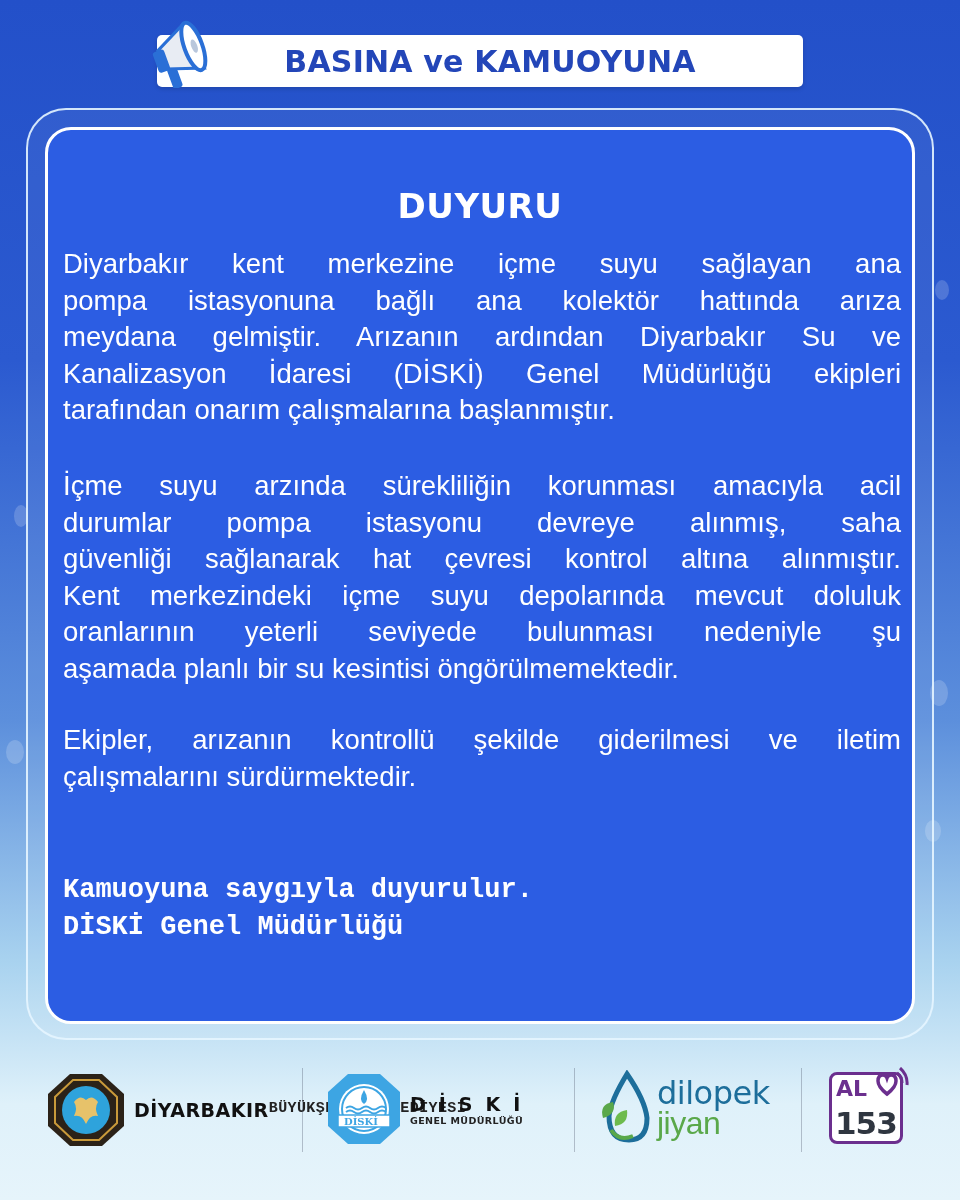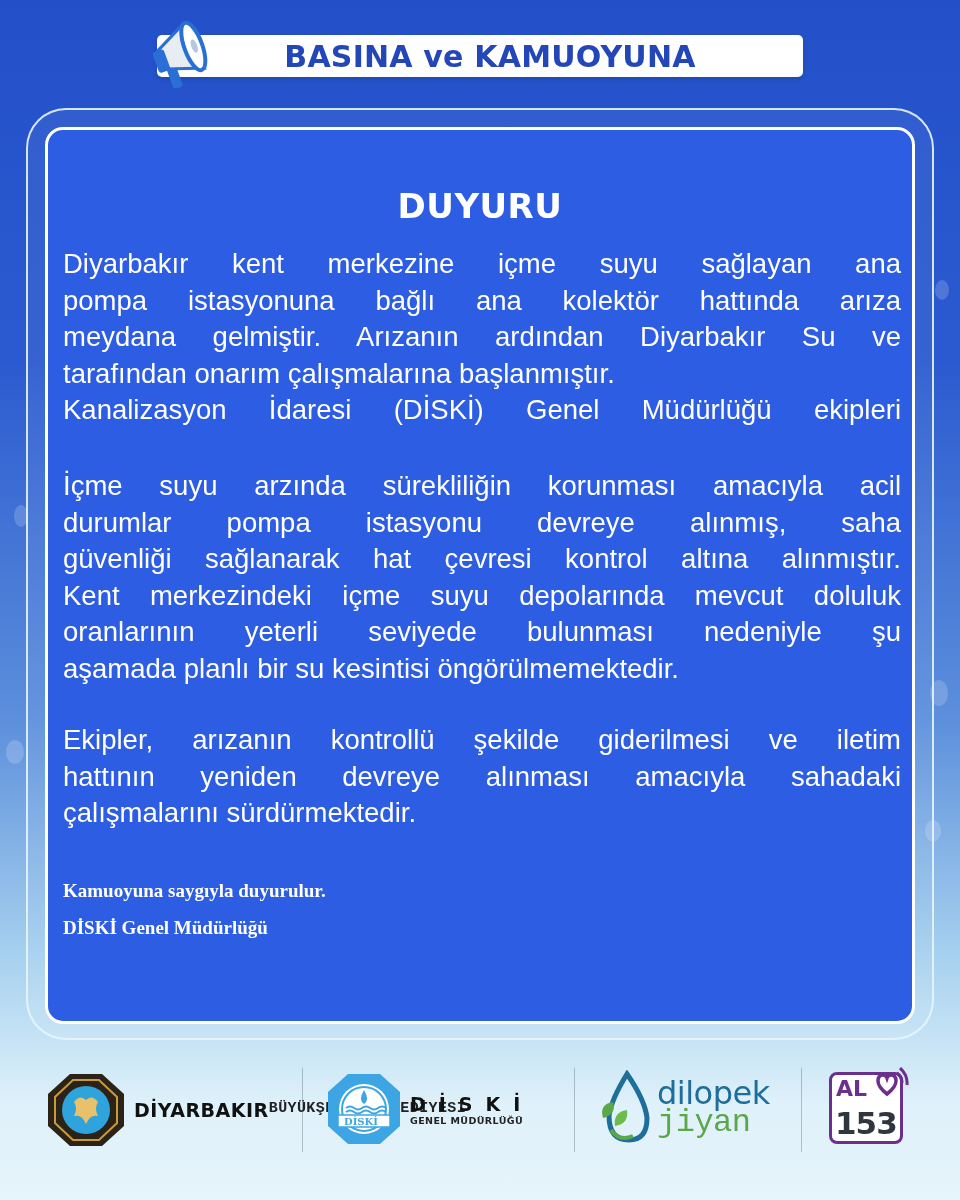--- a/index.html
+++ b/index.html
@@ -4,67 +4,67 @@
 <style>
   * { box-sizing: border-box; margin: 0; padding: 0; }
   html, body { width: 960px; height: 1200px; overflow: hidden; }
   body {
     position: relative;
     font-family: "Liberation Sans", "DejaVu Sans", sans-serif;
     background: linear-gradient(180deg, #2350c9 0%, #2b5ad0 30%, #5c8fdc 60%, #a8d2ef 80%, #dff1fa 92%, #e6f4fb 100%);
   }
   .droplet { position:absolute; border-radius:50%; background: rgba(255,255,255,0.18); }
   .header-banner {
-    position: absolute; left: 157px; top: 35px; width: 646px; height: 42px;
+    position: absolute; left: 157px; top: 35px; width: 646px; height: 52px;
     background: #ffffff; border-radius: 5px;
     display:flex; align-items:center; justify-content:center;
     box-shadow: 0 2px 4px rgba(0,0,0,0.15);
   }
   .header-title {
     font-family: "DejaVu Sans", sans-serif; font-weight: bold;
     font-size: 30px; color: #2346b8; letter-spacing: 0.2px;
     padding-left: 20px;
   }
   .megaphone { position:absolute; left: 148px; top: 18px; width: 72px; height: 70px; }
   .outer-frame {
     position: absolute; left: 26px; top: 108px; width: 908px; height: 932px;
     border: 2px solid rgba(230,245,255,0.9); border-radius: 40px;
     background: rgba(255,255,255,0.06);
   }
   .card {
     position: absolute; left: 45px; top: 127px; width: 870px; height: 897px;
-    background: #2c5de3; border: 3px solid #ffffff; border-radius: 18px;
+    background: #2c5de3; border: 3px solid #ffffff; border-radius: 26px;
     color: #ffffff;
   }
   .card-title {
     position:absolute; left:0; right:0; top:56px; text-align:center;
     font-family: "DejaVu Sans", sans-serif; font-weight: bold; font-size: 34px; letter-spacing:0.5px;
   }
   .para {
     position:absolute; left: 15px; width: 838px;
     font-family: "Liberation Sans", sans-serif; font-size: 27.5px; line-height: 36.5px;
     text-align: justify; text-align-last: left;
   }
   .para span.line { display:block; text-align: justify; text-align-last: justify; white-space: nowrap; }
   .para span.line.last { text-align-last: left; }
   .p1 { top: 116px; }
   .p2 { top: 338px; }
   .p3 { top: 592px; }
   .closing {
     position:absolute; left:15px; top: 742px;
-    font-family: Liberation Serif, serif; font-weight:bold; font-size: 19px; line-height: 37px;
+    font-family: Liberation Mono, monospace; font-weight:bold; font-size: 27px; line-height: 37px;
   }
   .logo { position:absolute; display:flex; align-items:center; }
   .divider { position:absolute; top:1068px; width:1px; height:84px; background: rgba(80,90,110,0.35); }
   .dbb-name { font-family:"DejaVu Sans", sans-serif; font-weight:bold; font-size:19px; color:#111; letter-spacing:0.5px; line-height:20px; }
   .dbb-sub { font-family:Liberation Mono, monospace; font-weight:bold; font-size:15px; color:#222; letter-spacing:0.4px; }
   .diski-name { font-family:"DejaVu Sans", sans-serif; font-weight:bold; font-size:19px; color:#111; letter-spacing:13px; line-height:22px; }
   .diski-sub { font-family:"DejaVu Sans", sans-serif; font-weight:bold; font-size:9.5px; color:#222; letter-spacing:0.4px; }
   .dil1 { font-family:"DejaVu Sans", sans-serif; font-size:32px; color:#1d6e9b; line-height:30px; font-weight:normal; letter-spacing:-0.5px; }
-  .dil2 { font-family:Liberation Mono, monospace; font-size:32px; color:#5aa84a; line-height:30px; letter-spacing:-0.5px; }
+  .dil2 { font-family:Liberation Sans, sans-serif; font-size:32px; color:#5aa84a; line-height:30px; letter-spacing:-0.5px; }
   .alo-box {
     position:absolute; left:829px; top:1072px; width:74px; height:72px;
     border:3px solid #6b2f8e; border-radius:8px; background:#fff;padding-left:42px;
   }
   .alo-top { position:absolute; left:4px; top:1px; font-family:"DejaVu Sans", sans-serif; font-weight:bold; font-size:22px; color:#6b2f8e; }
   .alo-num { position:absolute; left:3px; top:30px; font-family:"DejaVu Sans", sans-serif; font-weight:bold; font-size:31px; color:#2f3640; letter-spacing:-1px; }
 </style>
 </head>
 <body>
 
@@ -90,36 +90,35 @@
 </div>
 
 <div class="outer-frame"></div>
 <div class="card">
   <div class="card-title">DUYURU</div>
 
   <div class="para p1">
     <span class="line">Diyarbakır kent merkezine içme suyu sağlayan ana</span>
     <span class="line">pompa istasyonuna bağlı ana kolektör hattında arıza</span>
     <span class="line">meydana gelmiştir. Arızanın ardından Diyarbakır Su ve</span>
+    <span class="line">Kanalizasyon İdaresi (DİSKİ) Genel Müdürlüğü ekipleri</span>
     <span class="line last">tarafından onarım çalışmalarına başlanmıştır.</span>
-    <span class="line">Kanalizasyon İdaresi (DİSKİ) Genel Müdürlüğü ekipleri</span>
   </div>
 
   <div class="para p2">
     <span class="line">İçme suyu arzında sürekliliğin korunması amacıyla acil</span>
     <span class="line">durumlar pompa istasyonu devreye alınmış, saha</span>
     <span class="line">güvenliği sağlanarak hat çevresi kontrol altına alınmıştır.</span>
     <span class="line">Kent merkezindeki içme suyu depolarında mevcut doluluk</span>
     <span class="line">oranlarının yeterli seviyede bulunması nedeniyle şu</span>
     <span class="line last">aşamada planlı bir su kesintisi öngörülmemektedir.</span>
   </div>
 
   <div class="para p3">
     <span class="line">Ekipler, arızanın kontrollü şekilde giderilmesi ve iletim</span>
-    <span class="line">hattının yeniden devreye alınması amacıyla sahadaki</span>
     <span class="line last">çalışmalarını sürdürmektedir.</span>
   </div>
 
   <div class="closing">
     <div>Kamuoyuna saygıyla duyurulur.</div>
     <div>DİSKİ Genel Müdürlüğü</div>
   </div>
 </div>
 
 <div class="logo" style="left:46px;top:1072px;">

